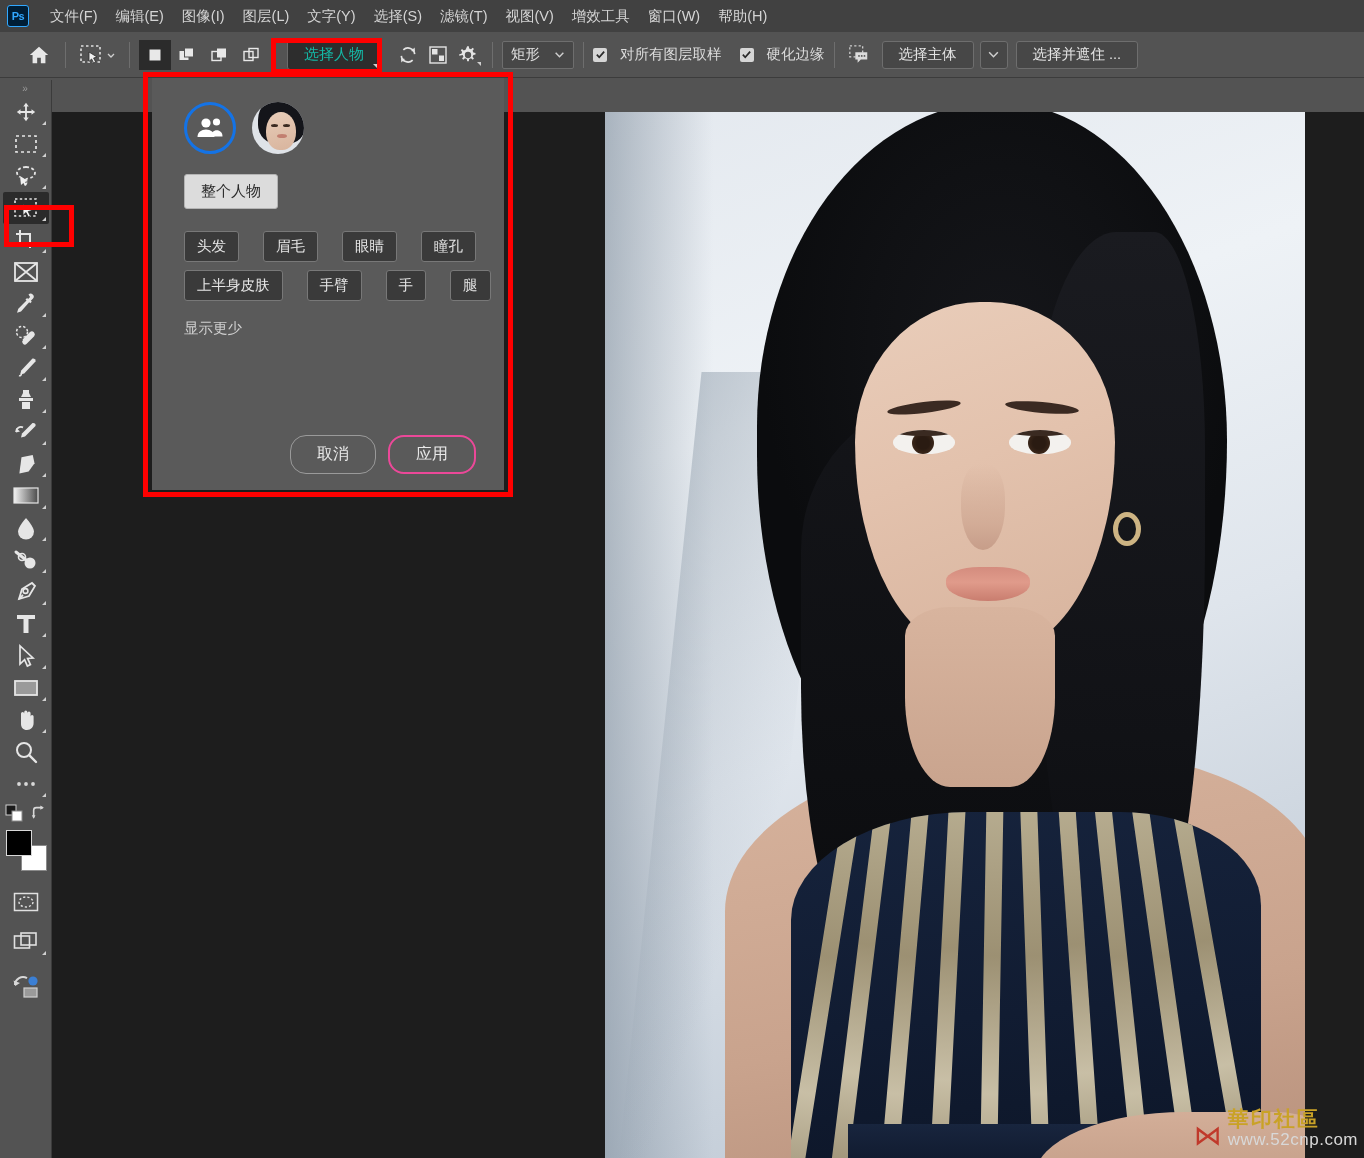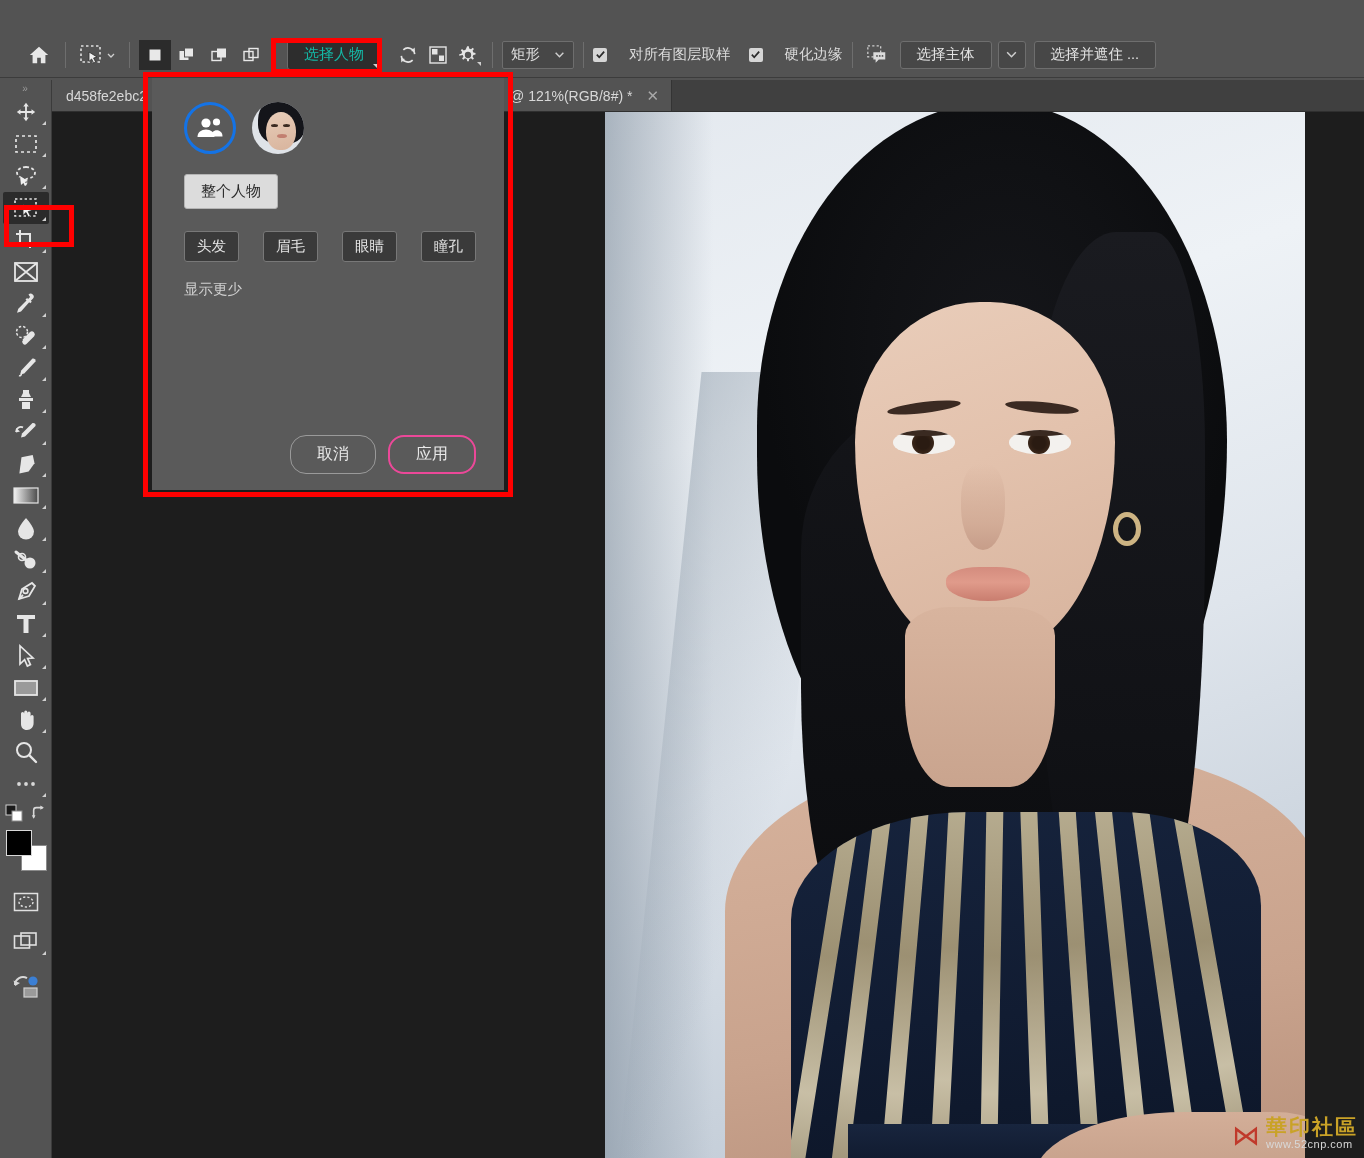--- a/index.html
+++ b/index.html
@@ -61,21 +61,21 @@
   }
   .iconbtn {
     width: 30px; height: 30px; display: flex; align-items: center; justify-content: center;
     cursor: pointer; position: relative;
   }
   .dropdown-rect {
     height: 28px; background: #474747; border: 1px solid #6e6e6e; border-radius: 2px;
     display: flex; align-items: center; gap: 14px; padding: 0 8px;
     color: #e0e0e0; font-size: 14.5px; cursor: pointer;
   }
-  .chk-wrap { display: flex; align-items: center; gap: 22px; cursor: pointer; }
+  .chk-wrap { display: flex; align-items: center; gap: 13px; cursor: pointer; }
   .chkbox {
     width: 14px; height: 14px; background: #d6d6d6; border-radius: 2px;
     display: flex; align-items: center; justify-content: center;
   }
   .chkbox svg { display: block; }
   .chk-label { color: #dcdcdc; font-size: 14.5px; white-space: nowrap; }
   .pillbtn {
     height: 28px; background: #474747; border: 1px solid #6e6e6e; border-radius: 3px;
     color: #e4e4e4; font-size: 14.5px; display: flex; align-items: center;
     padding: 0 16px; cursor: pointer; white-space: nowrap;
@@ -282,27 +282,41 @@
   .dlg-btn.primary { border: 2px solid #ec4899; }
 
   
   .watermark {
     position: absolute; right: 6px; bottom: 8px; z-index: 70;
     display: flex; align-items: flex-end; gap: 6px;
   }
   .wm-mark { color: #c0392b; font-size: 28px; line-height: 1; font-family: "DejaVu Serif", serif; }
   .wm-text { display: flex; flex-direction: column; align-items: flex-start; }
   .wm-cn { color: #c9a227; font-size: 21px; font-weight: bold; letter-spacing: 2px; line-height: 1.05; }
-  .wm-url { color: #d8d8d8; font-size: 11px; letter-spacing: 0.5px; text-align: right; }
+  .wm-url { color: #d8d8d8; font-size: 17px; letter-spacing: 0.5px; text-align: right; }
 </style>
 </head>
 <body>
 
 <div id="app">
 
+  <div class="menubar">
+    <div class="ps-logo">Ps</div>
+    <div class="menu-item">文件(F)</div>
+    <div class="menu-item">编辑(E)</div>
+    <div class="menu-item">图像(I)</div>
+    <div class="menu-item">图层(L)</div>
+    <div class="menu-item">文字(Y)</div>
+    <div class="menu-item">选择(S)</div>
+    <div class="menu-item">滤镜(T)</div>
+    <div class="menu-item">视图(V)</div>
+    <div class="menu-item">增效工具</div>
+    <div class="menu-item">窗口(W)</div>
+    <div class="menu-item">帮助(H)</div>
+  </div>
 
   <div class="optionsbar">
 
     <div class="home-btn">
       <svg width="22" height="22" viewBox="0 0 24 24">
         <path d="M12 3 L22 12 L19 12 L19 21 L14 21 L14 15 L10 15 L10 21 L5 21 L5 12 L2 12 Z" fill="#e8e8e8"></path>
       </svg>
     </div>
 
     <div class="opt-sep"></div>
@@ -435,29 +449,20 @@
       </svg>
     </div>
 
     <div style="width:8px"></div>
 
     <div class="pillbtn">
       <span>选择并遮住 ...</span>
     </div>
   </div>
 
-  <div class="tabbar">
-    <div class="doctab">
-      <span class="tab-title">d458fe2ebc2</span>
-      <span style="display:flex;align-items:center;gap:8px;">
-        <span>@ 121%(RGB/8#) *</span>
-        <span class="tab-close">✕</span>
-      </span>
-    </div>
-  </div>
 
   <div class="toolbar">
     <div class="tb-grip">»</div>
 
     <div class="tool">
       <svg width="22" height="22" viewBox="0 0 24 24">
         <path d="M12 2 L15 6 H13 V11 H18 V9 L22 12 L18 15 V13 H13 V18 H15 L12 22 L9 18 H11 V13 H6 V15 L2 12 L6 9 V11 H11 V6 H9 Z" fill="#e6e6e6"></path>
       </svg>
         <span class="tri"></span>
     </div>
@@ -738,20 +743,26 @@
 
     <button class="whole-btn">整个人物</button>
 
     <div class="part-rows">
       <div class="part-row">
         <button class="part-btn">头发</button>
         <button class="part-btn">眉毛</button>
         <button class="part-btn">眼睛</button>
         <button class="part-btn">瞳孔</button>
       </div>
+      <div class="part-row">
+        <button class="part-btn">上半身皮肤</button>
+        <button class="part-btn">手臂</button>
+        <button class="part-btn">手</button>
+        <button class="part-btn">腿</button>
+      </div>
     </div>
 
     <div class="show-less">显示更少</div>
 
     <div class="dlg-actions">
       <button class="dlg-btn">取消</button>
       <button class="dlg-btn primary">应用</button>
     </div>
   </div>
 

